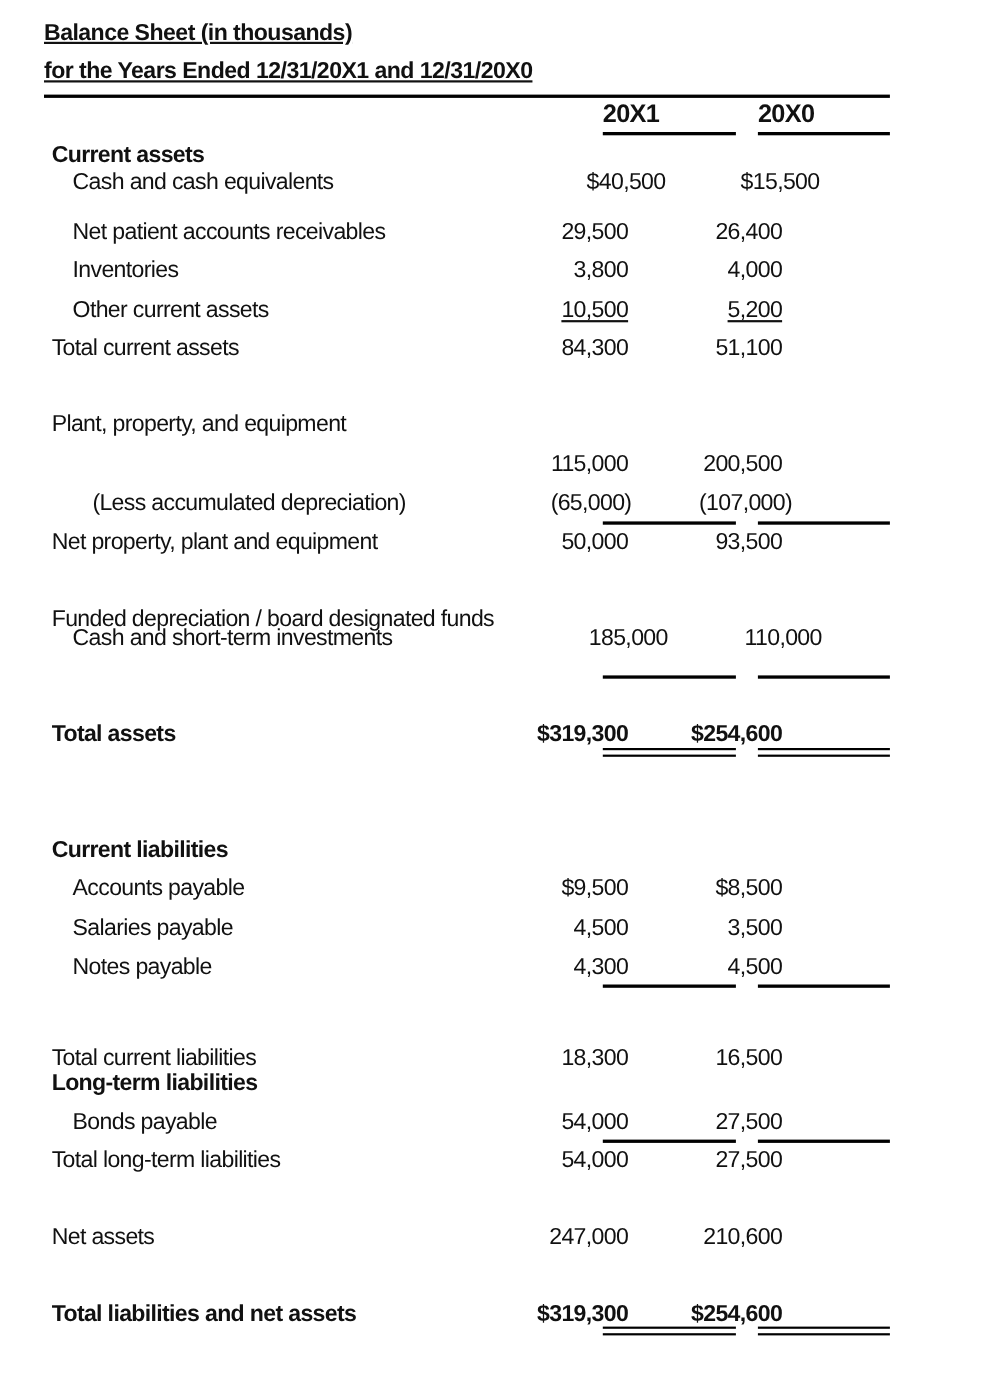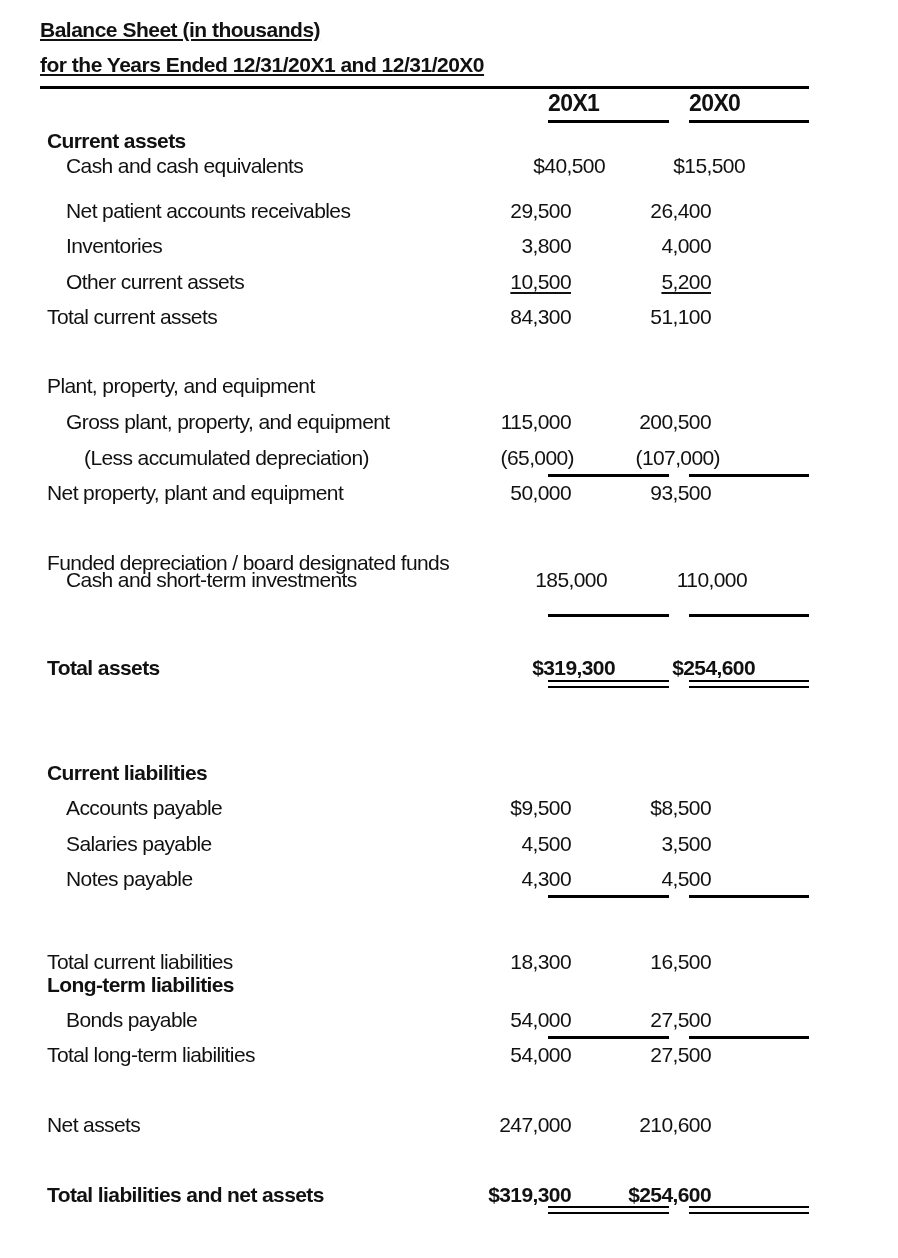--- a/index.html
+++ b/index.html
@@ -61,21 +61,20 @@
 <div class="row" style="top:299px;">
   <span class="label ind0">Total current assets</span>
   <span class="v1">84,300</span>
   <span class="v2">51,100</span>
 </div>
 
 <div class="row" style="top:368px;padding-left:16px;">
   <span class="label ind0">Plant, property, and equipment</span>
 </div>
 <div class="row" style="top:404px;">
-  <span class="label ind1">Gross plant, property, and equipment</span>
   <span class="v1">115,000</span>
   <span class="v2">200,500</span>
 </div>
 <div class="row" style="top:440px;">
   <span class="label ind2">(Less accumulated depreciation)</span>
   <span class="v1" style="right:238px;">(65,000)</span>
   <span class="v2" style="right:92px;">(107,000)</span>
 </div>
 <div class="rule" style="left:548px; top:474px; width:121px; height:3px;"></div>
 <div class="rule" style="left:689px; top:474px; width:120px; height:3px;"></div>
@@ -89,21 +88,21 @@
   <span class="label ind0">Funded depreciation / board designated funds</span>
 </div>
 <div class="row" style="top:562px;padding-left:36px;">
   <span class="label ind1">Cash and short-term investments</span>
   <span class="v1">185,000</span>
   <span class="v2">110,000</span>
 </div>
 <div class="rule" style="left:548px; top:614px; width:121px; height:3px;"></div>
 <div class="rule" style="left:689px; top:614px; width:120px; height:3px;"></div>
 
-<div class="row bold" style="top:650px;padding-left:44px;">
+<div class="row bold" style="top:650px;">
   <span class="label ind0">Total assets</span>
   <span class="v1">$319,300</span>
   <span class="v2">$254,600</span>
 </div>
 <div class="rule" style="left:548px; top:680px; width:121px; height:2px;"></div>
 <div class="rule" style="left:548px; top:686px; width:121px; height:2px;"></div>
 <div class="rule" style="left:689px; top:680px; width:120px; height:2px;"></div>
 <div class="rule" style="left:689px; top:686px; width:120px; height:2px;"></div>
 
 <div class="row" style="top:755px;">

